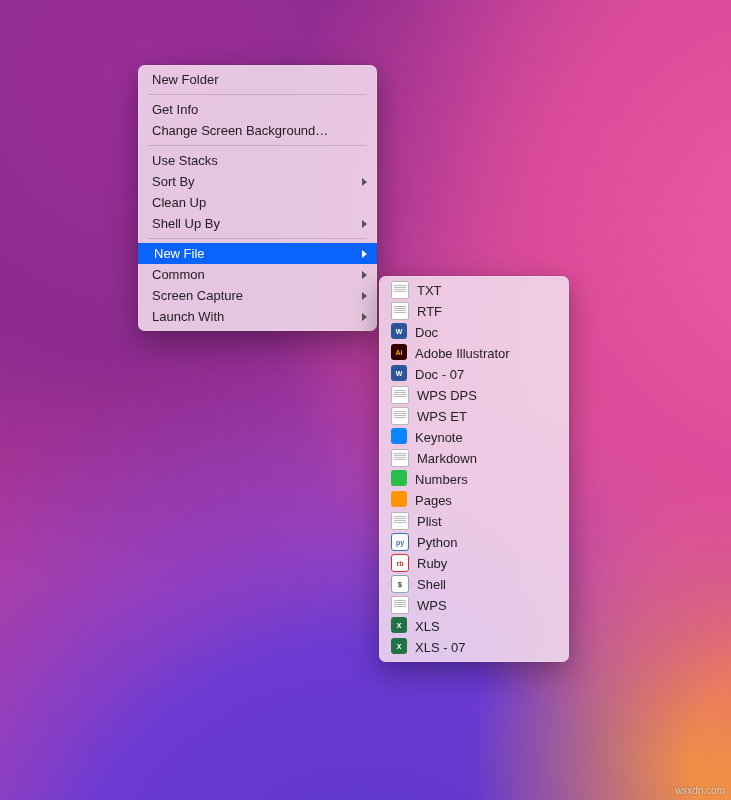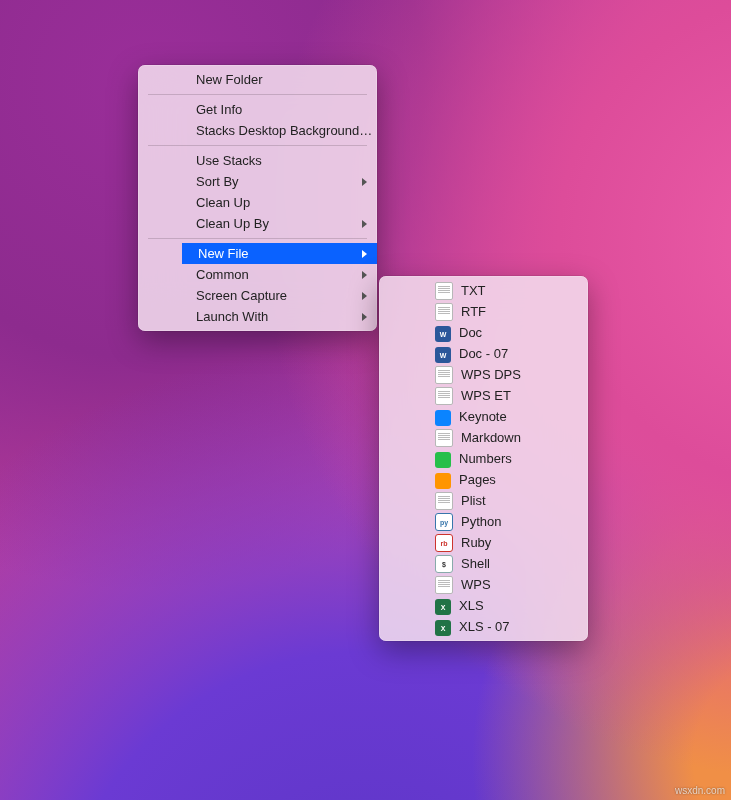--- a/index.html
+++ b/index.html
@@ -33,22 +33,21 @@
     box-shadow: 0 10px 30px rgba(0,0,0,0.35), 0 0 0 0.5px rgba(0,0,0,0.15), inset 0 0 0 0.5px rgba(255,255,255,0.4);
     padding: 4px 0;
   }
   .menu-item {
     position: relative;
     height: 19px;
     line-height: 19px;
     padding: 1px 16px 1px 14px;
     white-space: nowrap;
     display: flex;
-    align-items: flex-end;
-    margin-left: 44px;
+    align-items: flex-start;
   }
   .menu-item.has-sub::after {
     content: "";
     position: absolute;
     right: 10px;
     top: 50%;
     width: 0; height: 0;
     border-top: 4px solid transparent;
     border-bottom: 4px solid transparent;
     border-left: 5px solid #555;
@@ -122,64 +121,68 @@
 
 <div class="menu" id="main-menu" style="left:138px; top:65px; width:239px;">
 <div class="menu-item">
       <span>New Folder</span>
     </div>
     <div class="menu-sep"></div>
     <div class="menu-item">
       <span>Get Info</span>
     </div>
     <div class="menu-item">
-      <span>Stacks Desktop Background…</span>
+      <span>Change Screen Background…</span>
     </div>
     <div class="menu-sep"></div>
     <div class="menu-item">
       <span>Use Stacks</span>
     </div>
     <div class="menu-item has-sub">
       <span>Sort By</span>
     </div>
     <div class="menu-item">
       <span>Clean Up</span>
     </div>
     <div class="menu-item has-sub">
-      <span>Clean Up By</span>
+      <span>Shell Up By</span>
     </div>
     <div class="menu-sep"></div>
     <div class="menu-item has-sub highlight">
       <span>New File</span>
     </div>
     <div class="menu-item has-sub">
       <span>Common</span>
     </div>
     <div class="menu-item has-sub">
       <span>Screen Capture</span>
     </div>
     <div class="menu-item has-sub">
       <span>Launch With</span>
     </div>
   </div>
 
-<div class="menu submenu" id="sub-menu" style="left:379px; top:276px; width:209px;">
+<div class="menu submenu" id="sub-menu" style="left:379px; top:276px; width:190px;">
 <div class="menu-item">
       <span class="file-icon doc-page"></span>
       <span>TXT</span>
     </div>
     <div class="menu-item">
       <span class="file-icon doc-page"></span>
       <span>RTF</span>
     </div>
     <div class="menu-item">
       <span class="file-icon box w">W</span>
       <span>Doc</span>
     </div>
     <div class="menu-item">
+      <span class="file-icon box ai">Ai</span>
+      <span>Adobe Illustrator</span>
+    </div>
+    <div class="menu-item">
       <span class="file-icon box w">W</span>
       <span>Doc - 07</span>
     </div>
     <div class="menu-item">
       <span class="file-icon doc-page"></span>
       <span>WPS DPS</span>
     </div>
     <div class="menu-item">
       <span class="file-icon doc-page"></span>
       <span>WPS ET</span>

